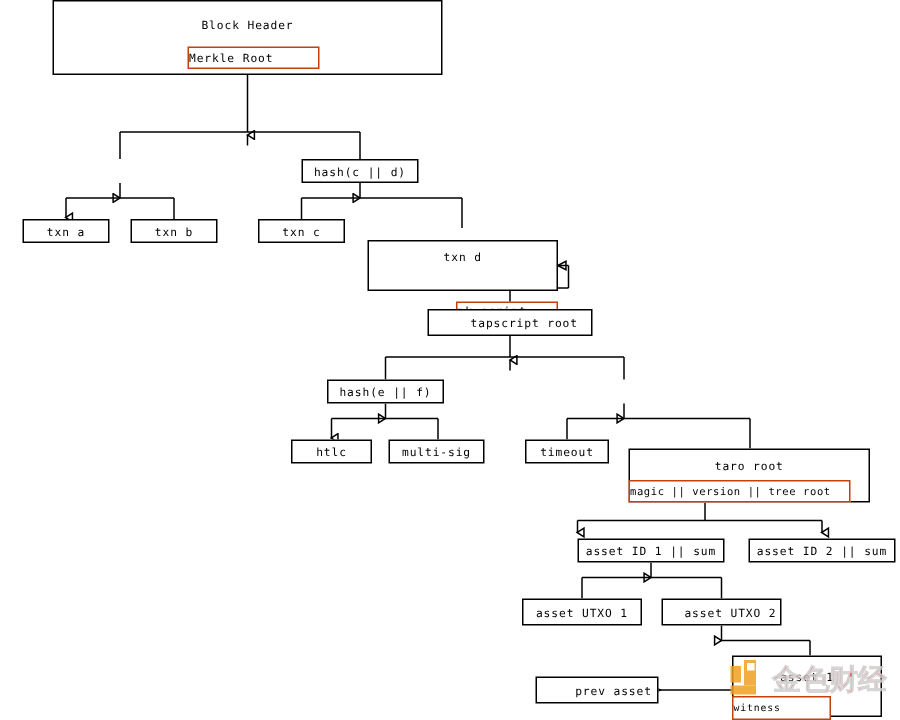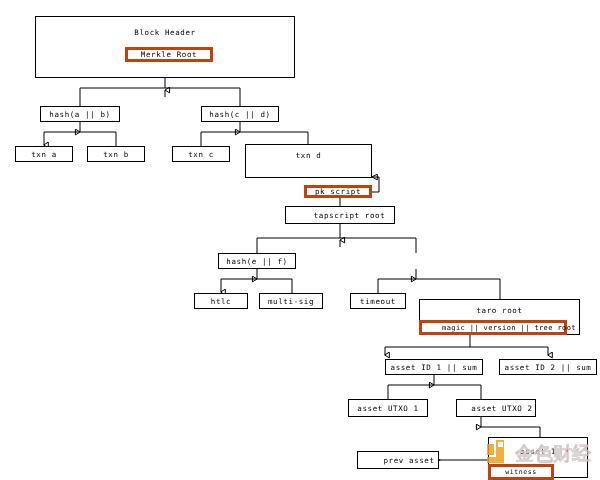--- a/index.html
+++ b/index.html
@@ -30,25 +30,25 @@
   }
   .node .title{
     display:flex;align-items:center;justify-content:center;
     width:100%;
     font-size:7.5px;
     letter-spacing:0.6px;
   }
   .sub{
     position:absolute;
     box-sizing:border-box;
-    border:3px solid #c2410c;
+    border:1px solid #c2410c;
     background:#ffffff;
     font-size:7.5px;
     letter-spacing:0.6px;
-    display:flex;align-items:center;justify-content:center;
+    display:flex;align-items:center;justify-content:flex-start;
     white-space:nowrap;
   }
 
   svg#wires{position:absolute;left:0;top:0;width:600px;height:480px;overflow:visible;}
   svg#wires line, svg#wires path{stroke:#000000;stroke-width:1;fill:none;}
 
   
   #watermark{
     position:absolute;
     pointer-events:none;
@@ -137,48 +137,45 @@
     <line x1="388" y1="385" x2="388" y2="399"></line>
     <line x1="481" y1="385" x2="481" y2="399"></line>
 
     <line x1="481" y1="417" x2="481" y2="427" marker-end="url(#arrowup)"></line>
     <line x1="481" y1="427" x2="540" y2="427"></line>
     <line x1="540" y1="427" x2="540" y2="437"></line>
 
     <line x1="488" y1="460" x2="440" y2="460" marker-end="url(#arrowleft)"></line>
   </svg>
 
-  <div class="node stack" style="left:35px;top:16px;width:260px;height:62px;">
+  <div class="node stack" style="left:35px;top:0;width:260px;height:50px;">
     <div class="title" style="height:30px;">Block Header</div>
     <div class="sub" style="left:89px;top:30px;width:88px;height:15px;">
       <span>Merkle Root</span>
     </div>
   </div>
 
-  <div class="node" style="left:40px;top:106px;width:80px;height:16px;">
-    <span>hash(a || b)</span>
-  </div>
 
   <div class="node" style="left:201px;top:106px;width:78px;height:16px;">
     <span>hash(c || d)</span>
   </div>
 
   <div class="node" style="left:15px;top:146px;width:58px;height:16px;">
     <span>txn a</span>
   </div>
 
   <div class="node" style="left:87px;top:146px;width:58px;height:16px;">
     <span>txn b</span>
   </div>
 
   <div class="node" style="left:172px;top:146px;width:58px;height:16px;">
     <span>txn c</span>
   </div>
 
-  <div class="node stack" style="left:245px;top:144px;width:127px;height:34px;">
+  <div class="node stack" style="left:245px;top:160px;width:127px;height:34px;">
     <div class="title" style="height:20px;">txn d</div>
     <div class="sub" style="left:58px;top:20px;width:68px;height:13px;margin-top:20px;">
       <span>pk script</span>
     </div>
   </div>
 
   <div class="node" style="left:285px;top:206px;width:110px;height:18px;padding-left:19px;">
     <span>tapscript root</span>
   </div>
 
@@ -194,38 +191,38 @@
   <div class="node" style="left:259px;top:293px;width:64px;height:16px;">
     <span>multi-sig</span>
   </div>
 
   <div class="node" style="left:350px;top:293px;width:56px;height:16px;">
     <span>timeout</span>
   </div>
 
   <div class="node stack" style="left:419px;top:299px;width:161px;height:36px;">
     <div class="title" style="height:20px;">taro root</div>
-    <div class="sub" style="left:-1px;top:20px;width:148px;height:15px;font-size:7px;letter-spacing:0.4px;padding-left:32px;">
+    <div class="sub" style="left:-1px;top:20px;width:148px;height:15px;font-size:7px;letter-spacing:0.4px;">
       <span>magic || version || tree root</span>
     </div>
   </div>
 
   <div class="node" style="left:385px;top:359px;width:98px;height:16px;">
     <span>asset ID 1 || sum</span>
   </div>
 
   <div class="node" style="left:499px;top:359px;width:98px;height:16px;">
     <span>asset ID 2 || sum</span>
   </div>
 
   <div class="node" style="left:348px;top:399px;width:80px;height:18px;">
     <span>asset UTXO 1</span>
   </div>
 
-  <div class="node" style="left:456px;top:399px;width:80px;height:18px;padding-left:12px;">
+  <div class="node" style="left:441px;top:399px;width:80px;height:18px;padding-left:12px;">
     <span>asset UTXO 2</span>
   </div>
 
   <div class="node" style="left:357px;top:451px;width:82px;height:18px;padding-left:22px;">
     <span>prev asset</span>
   </div>
 
   <div class="node stack" style="left:488px;top:437px;width:100px;height:41px;">
     <div class="title" style="height:26px;">asset 1</div>
     <div class="sub" style="left:-1px;top:26px;width:66px;height:16px;font-size:6.5px;">

